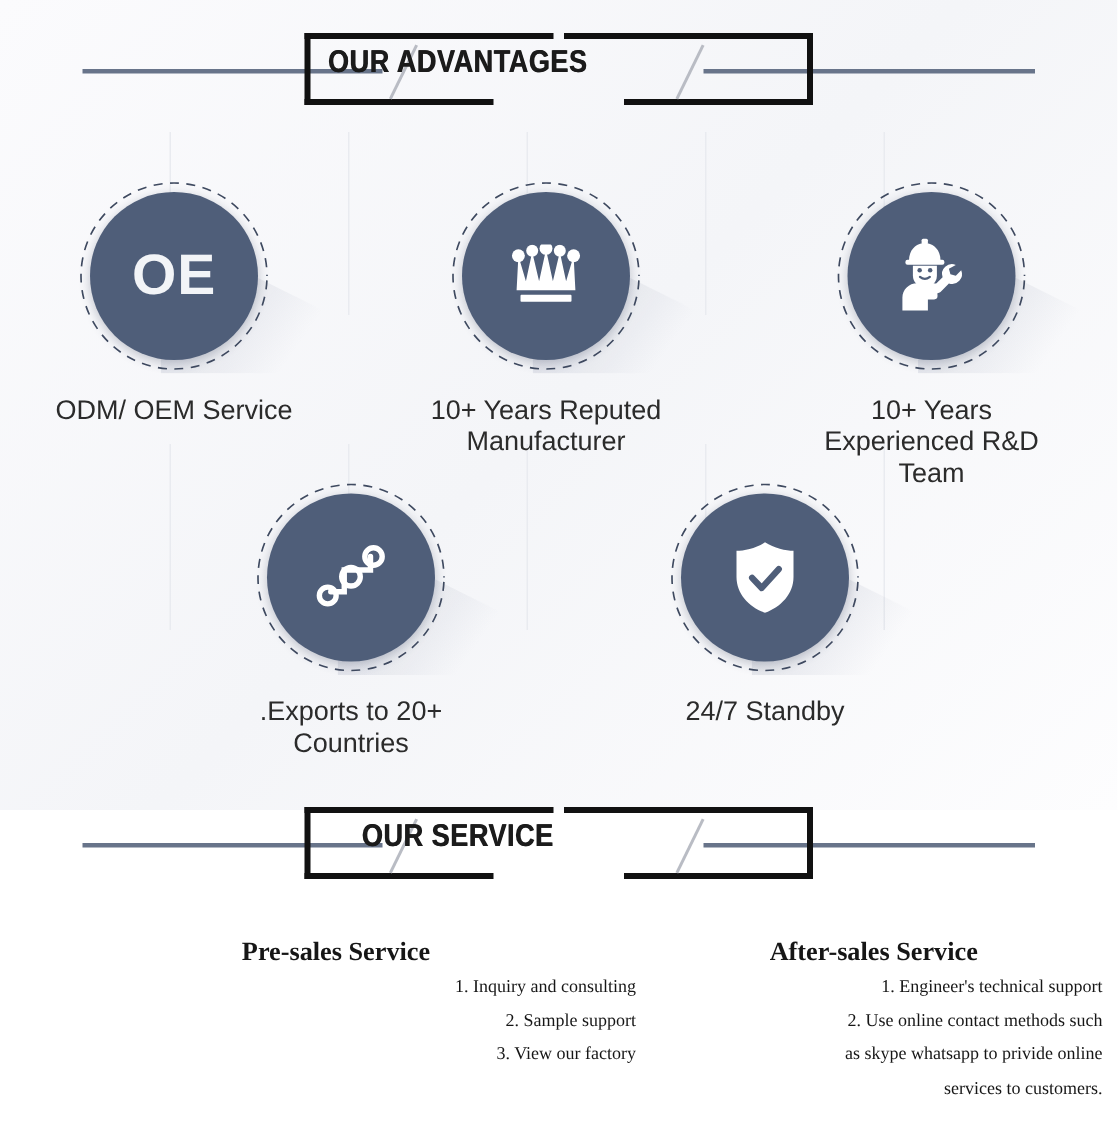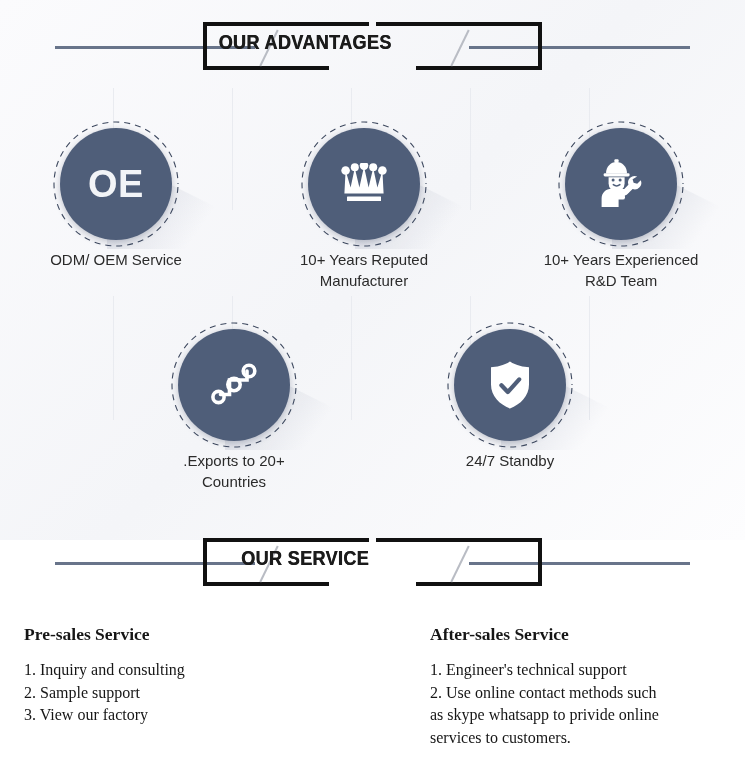--- a/index.html
+++ b/index.html
@@ -146,42 +146,45 @@
   .circle .oe-text {
     font-family: "Liberation Sans", sans-serif;
     font-weight: bold;
     font-size: 38px;
     color: #f2f4f7;
     letter-spacing: 0.5px;
   }
   .circle svg { display: block; }
 
   .adv-caption {
+    margin-top: 14px;
     font-family: "Liberation Sans", sans-serif;
-    font-size: 15px;
+    font-size: 18px;
     line-height: 21px;
     color: #2b2b2b;
     padding: 0 4px;
   }
 
   
   .svc-col {
     position: absolute;
     font-family: "Liberation Serif", serif;
     color: #161616;
   }
   .svc-head {
     font-weight: bold;
     font-size: 17.5px;
     line-height: 24px;
-    margin-bottom: 13px;
+    margin-bottom: 0;
+    text-align: center;
   }
   .svc-line {
-    font-size: 16px;
+    font-size: 12px;
     line-height: 22.6px;
+    text-align: right;
   }
 </style>
 </head>
 <body>
 
 <div class="bg-layer">
   <div class="bg-wash" style="left:0;top:0;width:745px;height:540px;"></div>
   <div class="bg-vline" style="left:113px;top:88px;height:122px;"></div>
   <div class="bg-vline" style="left:232px;top:88px;height:122px;"></div>
   <div class="bg-vline" style="left:351px;top:88px;height:122px;"></div>

